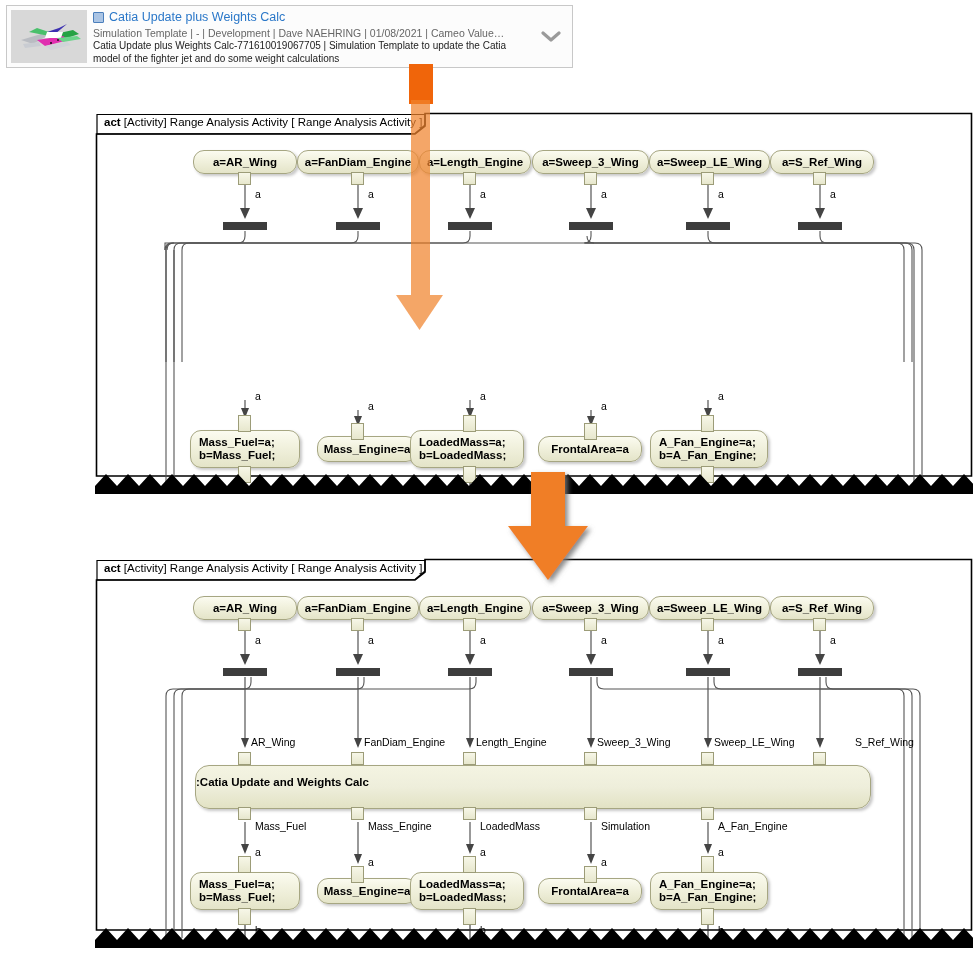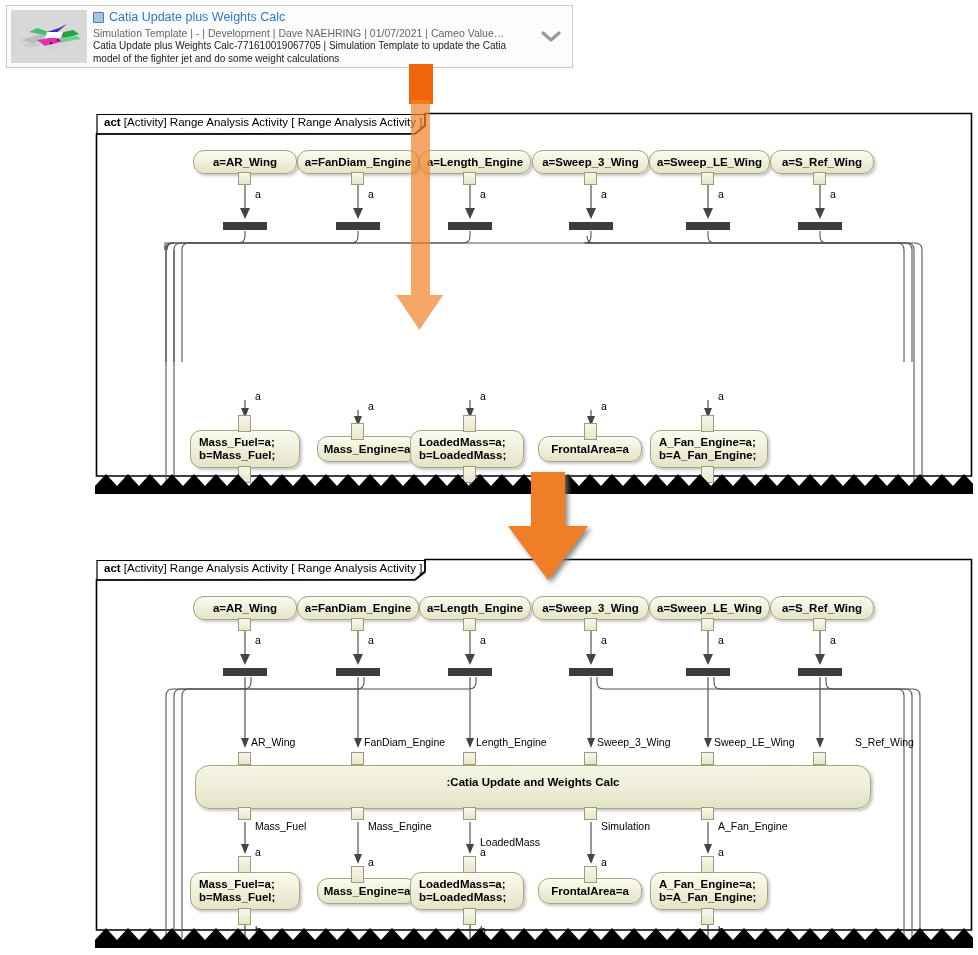--- a/index.html
+++ b/index.html
@@ -114,21 +114,21 @@
   
   .call-action {
     position: absolute;
     border: 1px solid #a6a682;
     border-radius: 14px;
     background: linear-gradient(to bottom, #f4f4e2 0%, #eeeedb 50%, #e2e2c4 100%);
     box-shadow: 2px 2px 3px rgba(0,0,0,0.22);
     font-size: 11.5px;
     font-weight: bold;
     color:#000;
-    display:flex; align-items:flex-start; justify-content:center;
+    display:flex; align-items:flex-start; justify-content:flex-start;
     padding-top: 10px;
     z-index: 4;
   }
 
   
   .pin {
     position: absolute;
     width: 13px; height: 13px;
     background: linear-gradient(to bottom,#f7f7e8,#e7e7cd);
     border: 1px solid #9c9c78;
@@ -178,21 +178,21 @@
         <polygon points="46,28 66,26 70,29 52,32" fill="#6bd48a"></polygon>
         <circle cx="40" cy="33" r="1" fill="#111"></circle>
         <circle cx="47" cy="30" r="0.9" fill="#111"></circle>
       </svg>
     </div>
     <div id="header-text">
       <div class="hdr-line1">
         <span class="doc-icon"></span>
         <span class="hdr-title">Catia Update plus Weights Calc</span>
       </div>
-      <div class="hdr-meta">Simulation Template | - | Development | Dave NAEHRING | 01/07/2021 | Cameo Value…</div>
+      <div class="hdr-meta">Simulation Template | - | Development | Dave NAEHRING | 01/08/2021 | Cameo Value…</div>
       <div class="hdr-desc">Catia Update plus Weights Calc-771610019067705 | Simulation Template to update the Catia model of the fighter jet and do some weight calculations</div>
     </div>
     <div id="chevron">
       <svg width="20" height="12" viewBox="0 0 20 12">
         <polyline points="2,2 10,9 18,2" fill="none" stroke="#9a9a9a" stroke-width="3.2" stroke-linecap="round" stroke-linejoin="round"></polyline>
       </svg>
     </div>
   </div>
 
   <div class="diagram" id="diag-top" style="left:95px; top:112px; width:878px; height:382px;">
@@ -494,21 +494,21 @@
     </div>
 
     <div class="pin" style="left:143px; top:249px;"></div>
     <div class="pin" style="left:256px; top:249px;"></div>
     <div class="pin" style="left:368px; top:249px;"></div>
     <div class="pin" style="left:489px; top:249px;"></div>
     <div class="pin" style="left:606px; top:249px;"></div>
 
     <div class="elabel" style="left:160px; top:262px;">Mass_Fuel</div>
     <div class="elabel" style="left:273px; top:262px;">Mass_Engine</div>
-    <div class="elabel" style="left:385px; top:278px;">LoadedMass</div>
+    <div class="elabel" style="left:385px; top:262px;">LoadedMass</div>
     <div class="elabel" style="left:506px; top:262px;">Simulation</div>
     <div class="elabel" style="left:623px; top:262px;">A_Fan_Engine</div>
 
     <div class="elabel" style="left:160px; top:288px;">a</div>
     <div class="elabel" style="left:273px; top:298px;">a</div>
     <div class="elabel" style="left:385px; top:288px;">a</div>
     <div class="elabel" style="left:506px; top:298px;">a</div>
     <div class="elabel" style="left:623px; top:288px;">a</div>
 
     <div class="pin tall" style="left:143px; top:298px;"></div>

